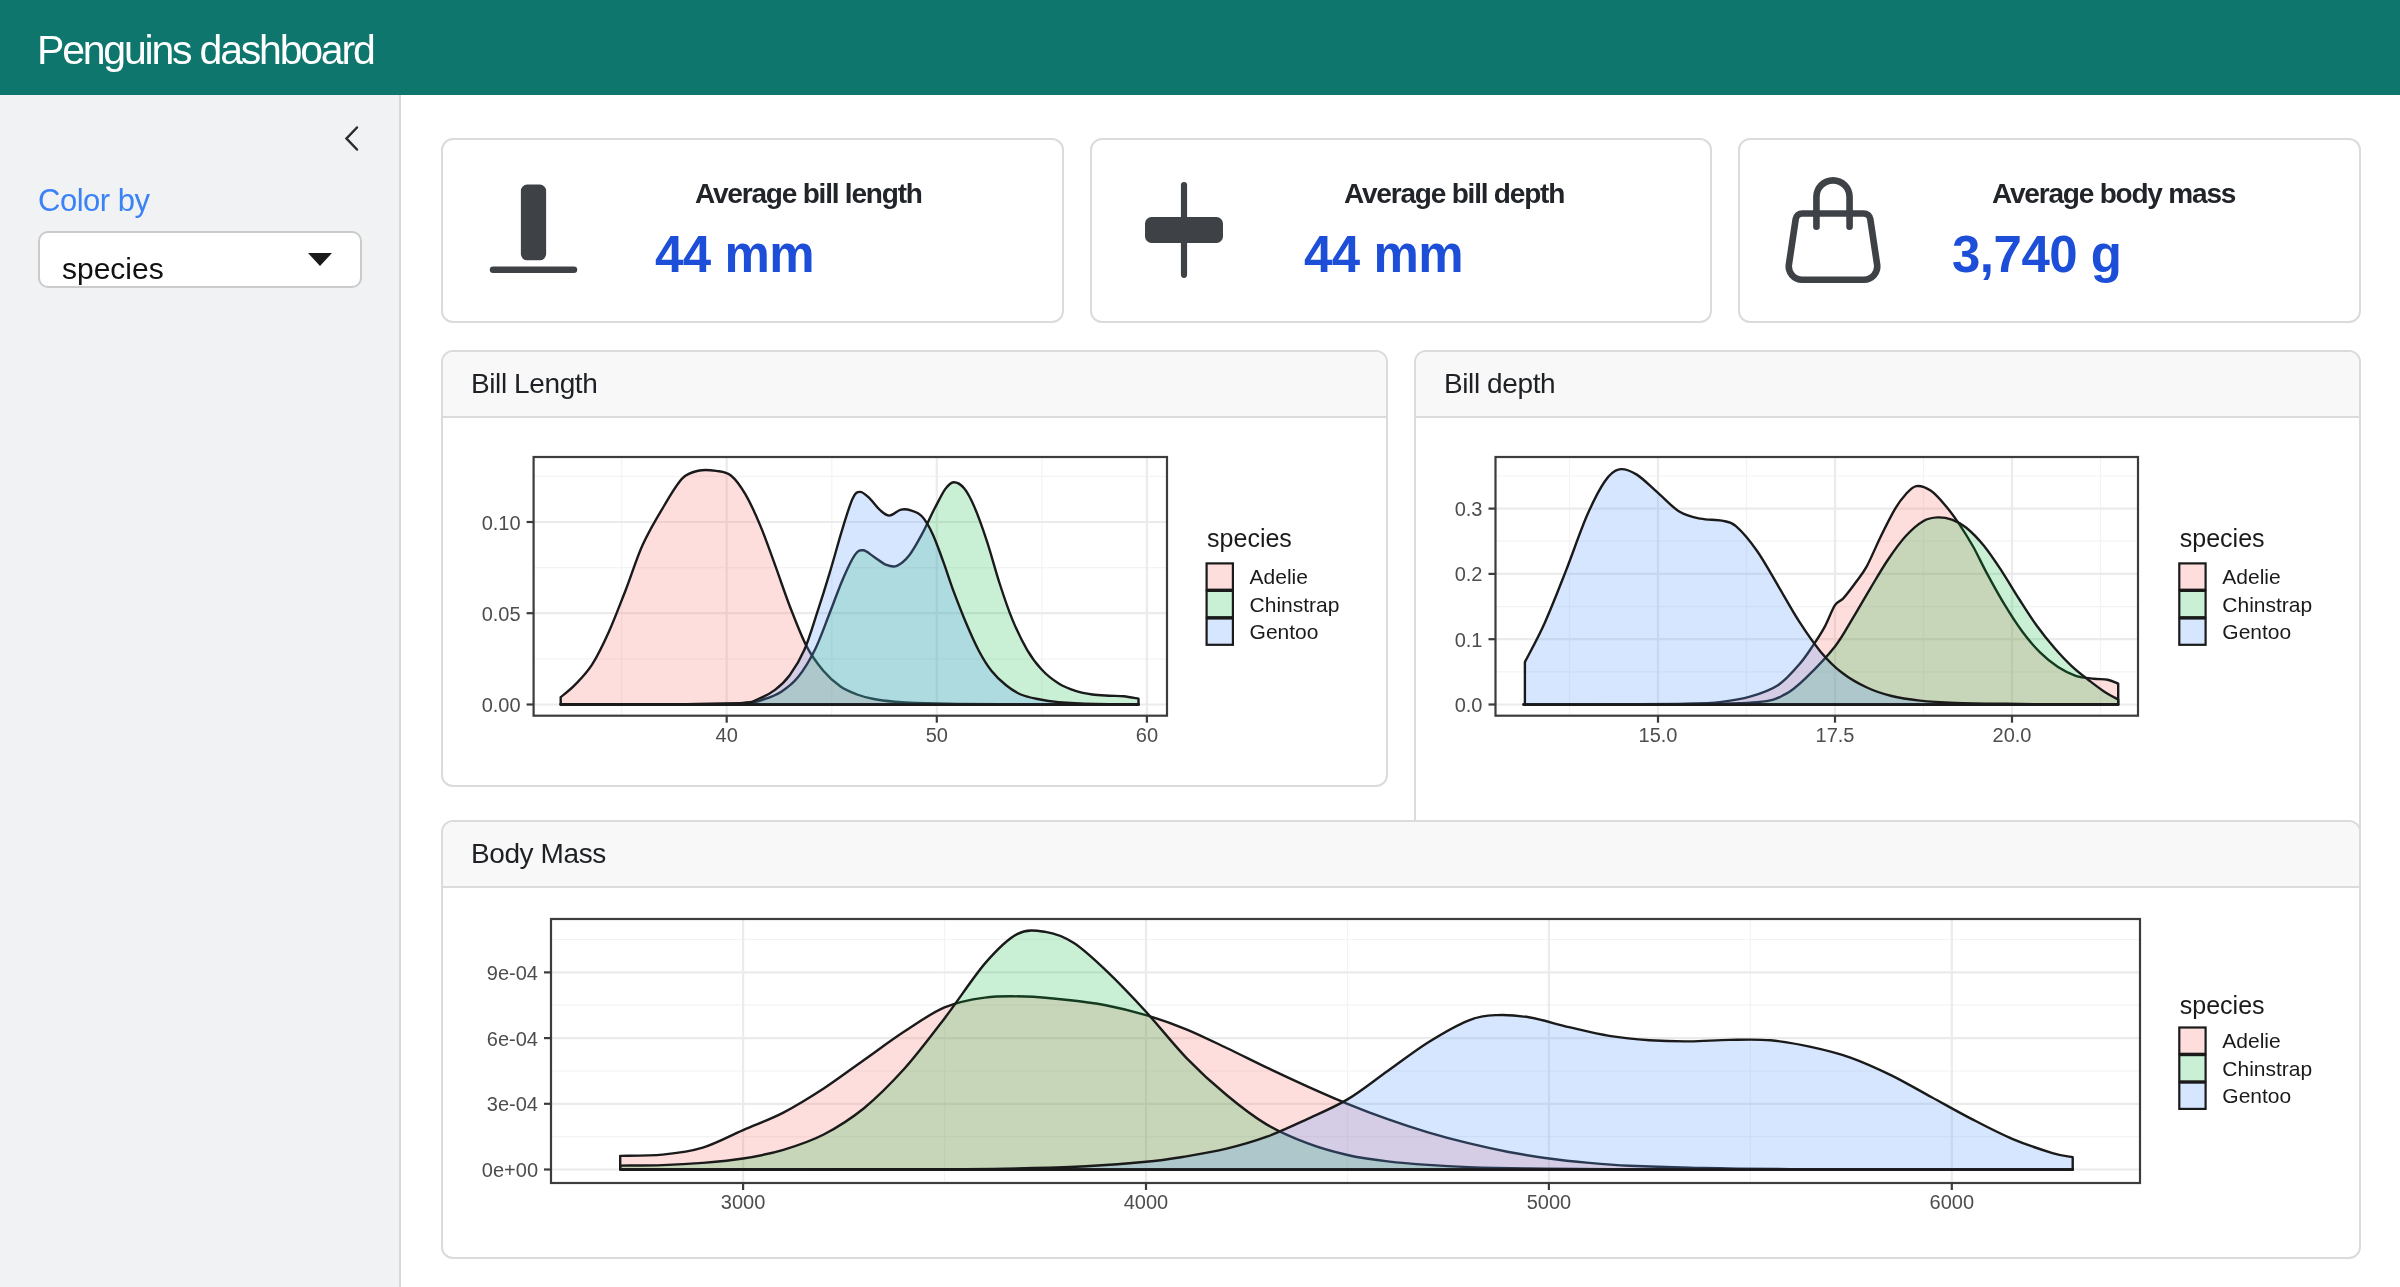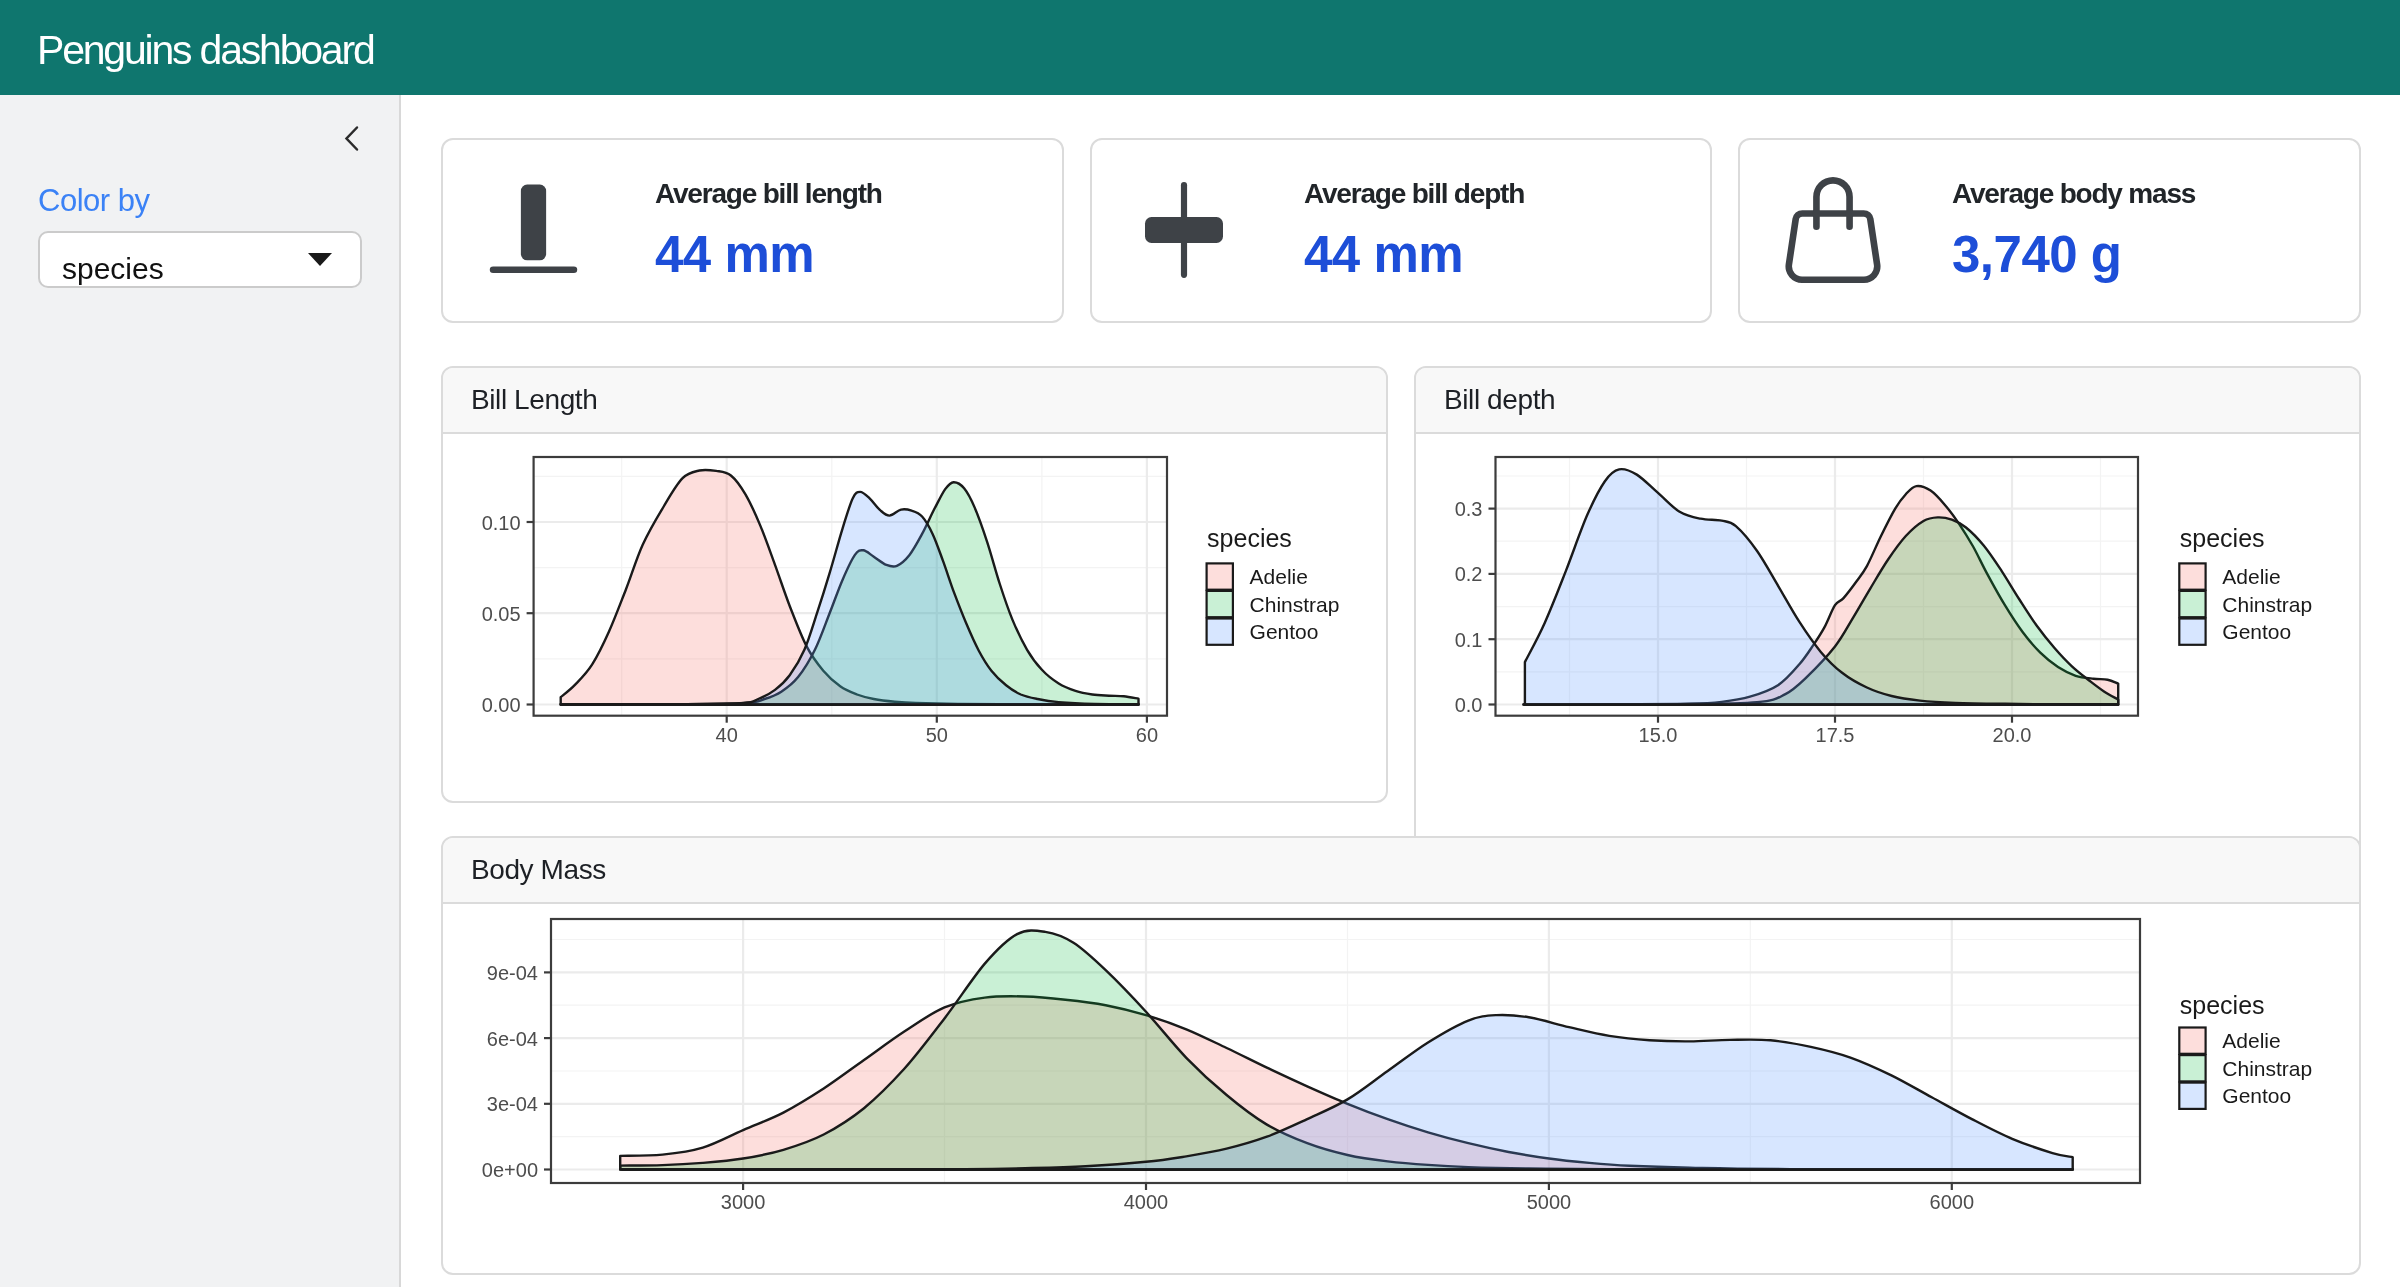--- a/index.html
+++ b/index.html
@@ -3,23 +3,23 @@
 <style>
 * { margin:0; padding:0; box-sizing:border-box; }
 html,body { width:2400px; height:1287px; background:#fff; font-family:"Liberation Sans",sans-serif; position:relative; overflow:hidden; }
 .header { position:absolute; left:0; top:0; width:2400px; height:95px; background:#0f766e; }
 .header .title { position:absolute; left:37px; top:0; line-height:100px; font-size:41px; letter-spacing:-2.2px; color:#ffffff; }
 .sidebar { position:absolute; left:0; top:95px; width:401px; height:1192px; background:#f1f2f3; border-right:2px solid #d8d8d8; }
 .colorby { position:absolute; left:38px; top:183px; font-size:31px; letter-spacing:-0.5px; color:#3b82f6; }
 .select { position:absolute; left:38px; top:231px; width:324px; height:57px; background:#fff; border:2px solid #cbcbcb; border-radius:10px; }
 .select span { position:absolute; left:22px; top:0; line-height:72px; font-size:30px; color:#111; }
 .vbox { position:absolute; top:138px; height:185px; background:#fff; border:2px solid #dbdbdb; border-radius:12px; }
-.vtitle { position:absolute; top:180px; font-size:28px; line-height:28px; letter-spacing:-1.2px; font-weight:600; color:#212529; }
+.vtitle { position:absolute; top:180px; font-size:28px; line-height:28px; letter-spacing:-1.2px; font-weight:600; color:#212529;margin-left:40px; }
 .vvalue { position:absolute; top:229px; font-size:51px; line-height:51px; letter-spacing:-0.5px; font-weight:700; color:#1d4ed8; }
-.card { position:absolute; background:#fff; border:2px solid #dbdbdb; border-radius:12px;margin-top:16px; }
+.card { position:absolute; background:#fff; border:2px solid #dbdbdb; border-radius:12px; }
 .chead { position:absolute; left:0; top:0; width:100%; height:66px; background:#f8f8f8; border-bottom:2px solid #dbdbdb; border-radius:10px 10px 0 0; }
 .chead span { position:absolute; left:28px; top:0; line-height:63px; font-size:28px; letter-spacing:-0.4px; color:#1d2025; }
 </style></head>
 <body>
 <div class="header">
     <div class="title">Penguins dashboard</div>
   </div>
 <div class="sidebar"></div>
 <svg width="20" height="30" viewBox="0 0 20 30" style="position:absolute;left:342px;top:124px">
 <path d="M15 3.5 L4.5 14.5 L15 25.5" stroke="#2b2b2b" stroke-width="2.5" fill="none" stroke-linecap="round"></path>

